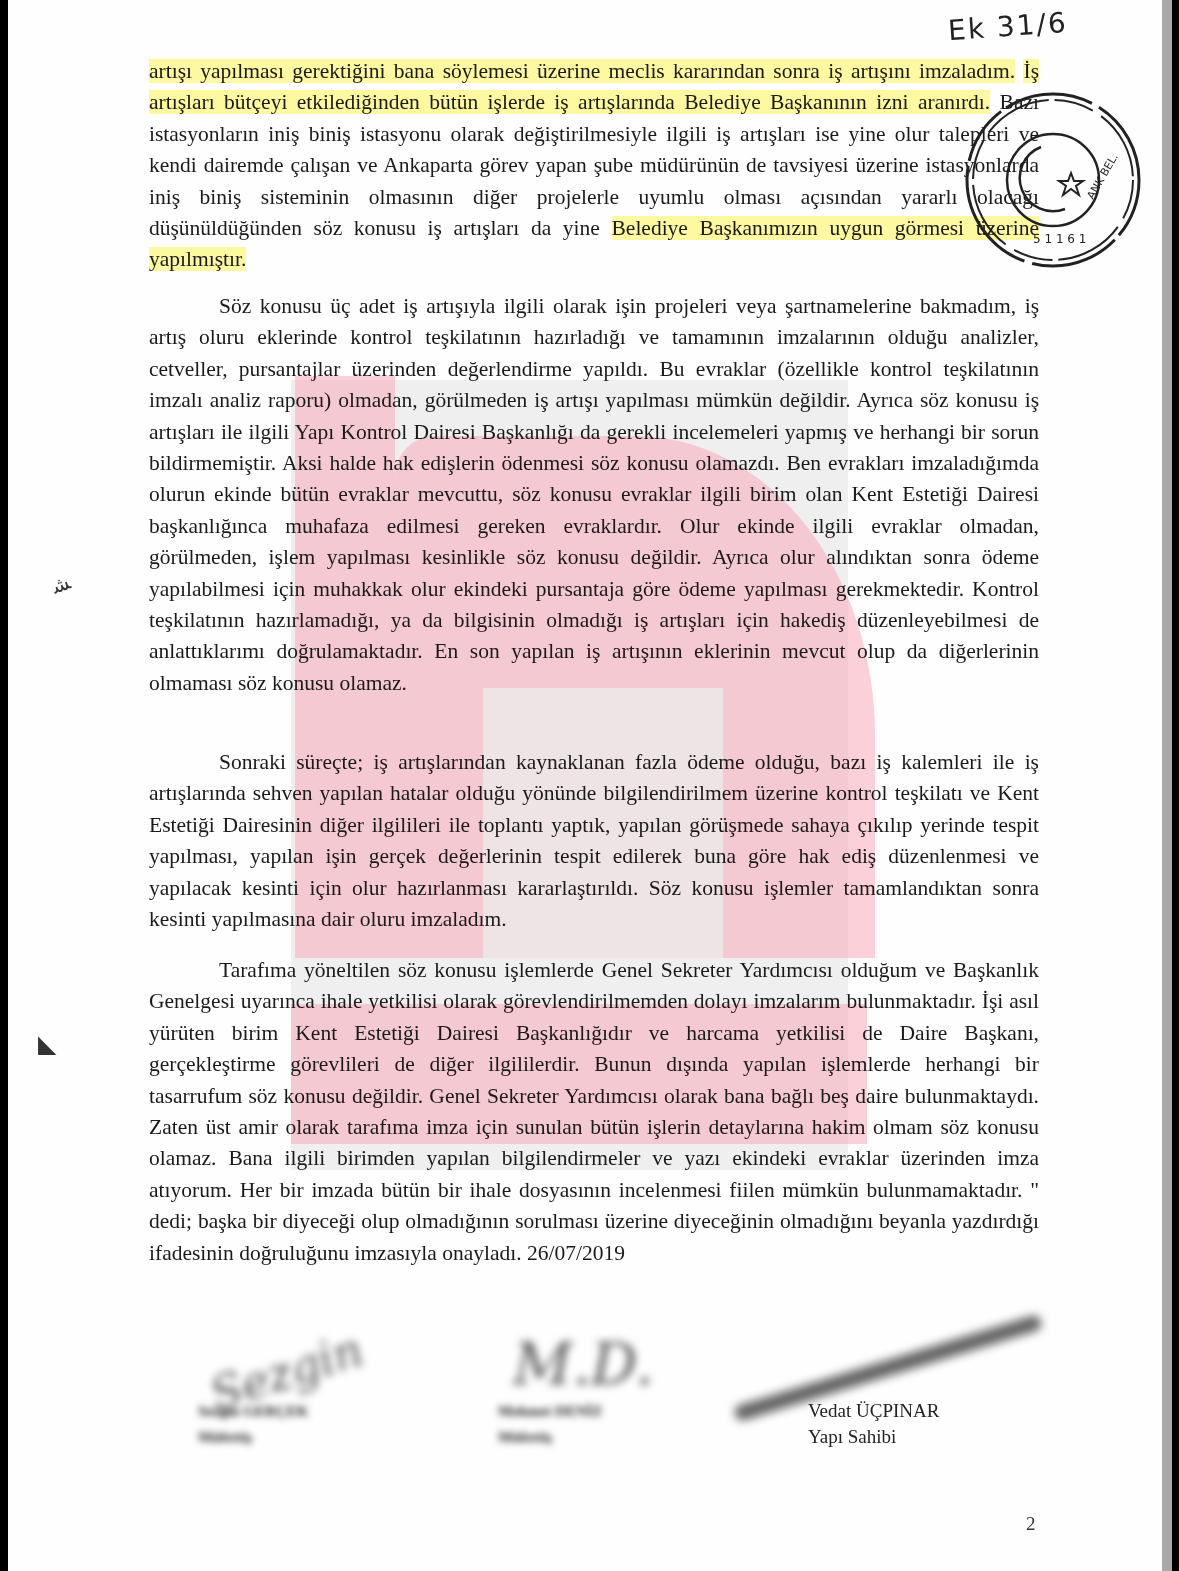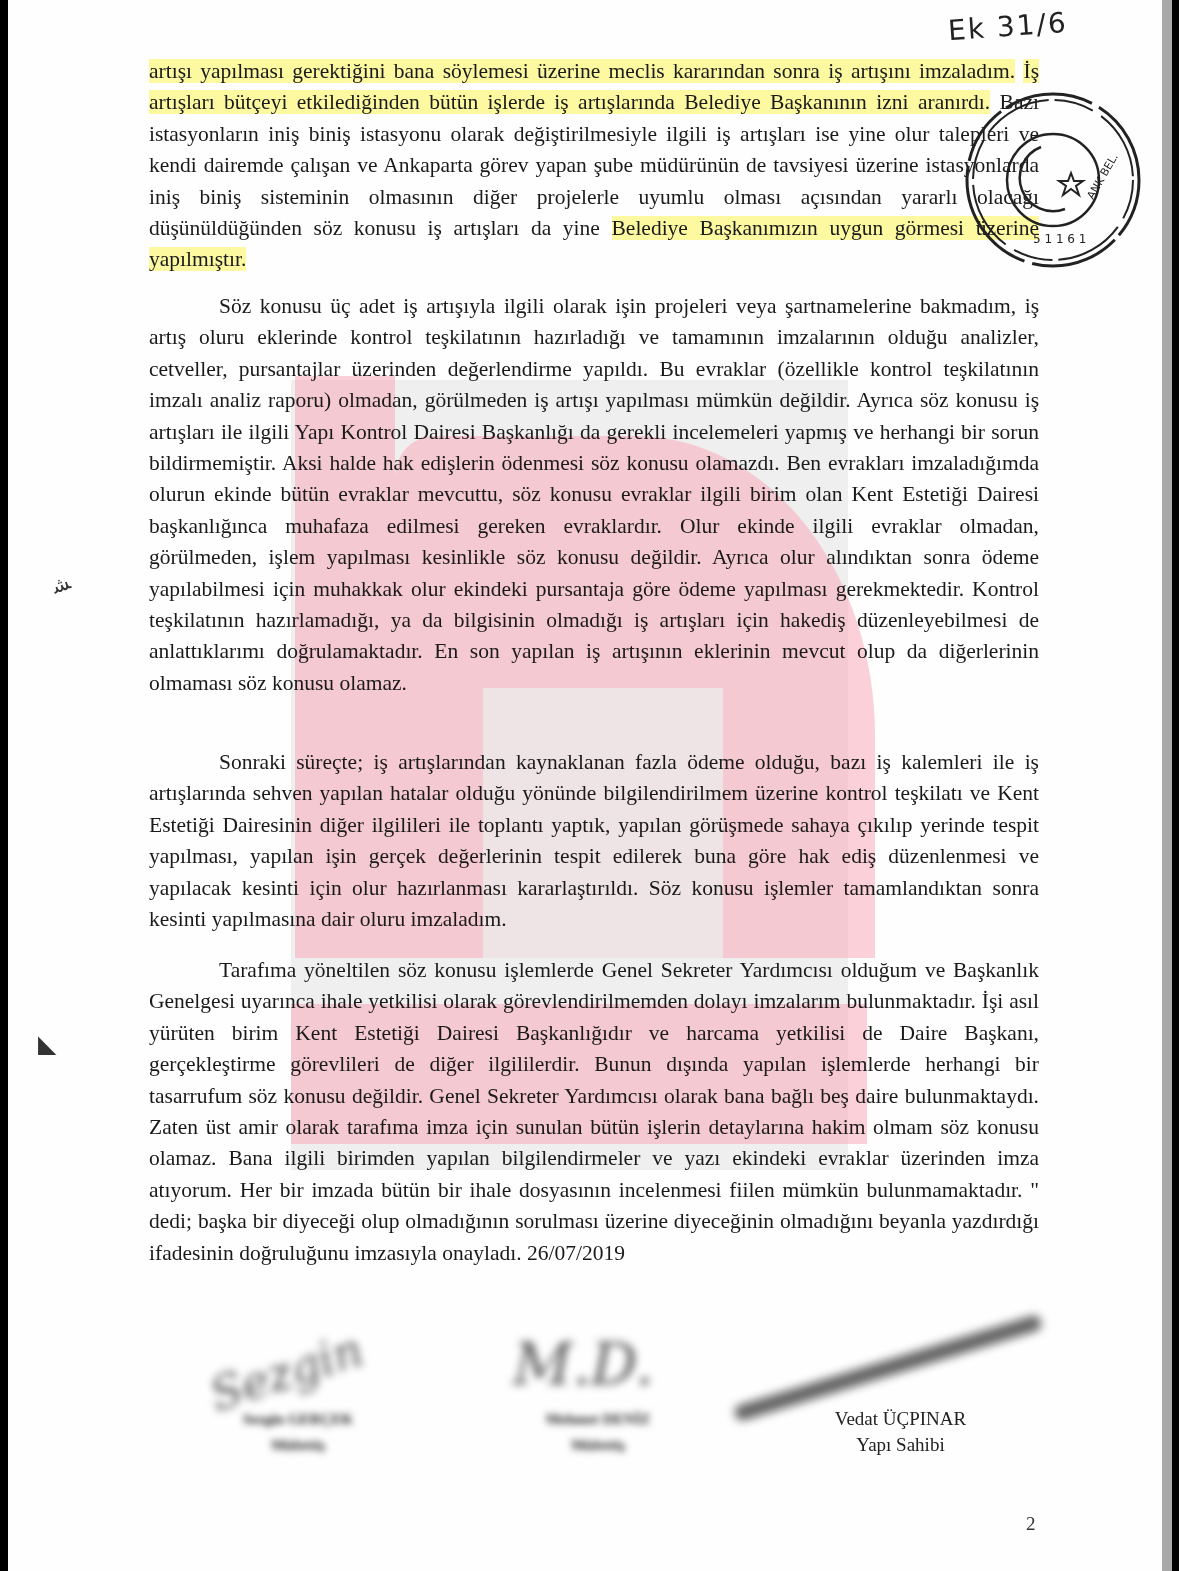--- a/index.html
+++ b/index.html
@@ -37,21 +37,21 @@
     .hl { background: rgba(252,248,150,0.9); margin-top: 32px; }
 
     .handnote {
       position: absolute; left: 940px; top: 10px; font-family: "DejaVu Sans", sans-serif;
       font-size: 28px; color: #222; letter-spacing: 2px; transform: rotate(-4deg);
     }
     .stamp { position: absolute; left: 945px; top: 85px; width: 190px; height: 190px; }
     .margin-mark { position: absolute; color: #333; font-family: "DejaVu Sans", sans-serif; }
 
     .sig { position: absolute; filter: blur(4px); color: #555; font-family: "DejaVu Serif", serif; }
-    .sig-block { position: absolute; text-align: center; font-family: "Liberation Serif", serif; font-size: 19px; color: #222; line-height: 26px; margin-top: 8px; }
+    .sig-block { position: absolute; font-family: "Liberation Serif", serif; font-size: 19px; color: #222; line-height: 26px; }
     .blurred { filter: blur(3.5px); font-weight: bold; font-size: 15px; }
     .page-num { position: absolute; left: 1018px; top: 1513px; font-family: "Liberation Serif", serif; font-size: 19px; color: #333; }
   </style>
 </head>
 <body>
 
 <div class="left-black"></div>
 <div class="page">
 
   <div class="wm-grey"></div>

